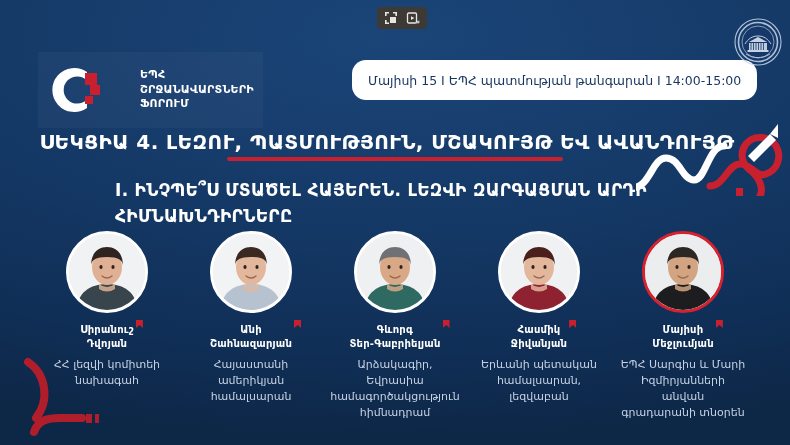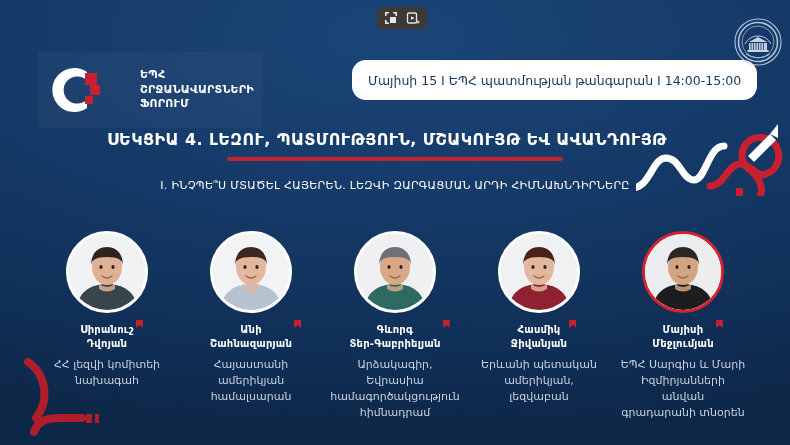--- a/index.html
+++ b/index.html
@@ -80,37 +80,37 @@
     position:absolute; left:-6px; top:348px;
     width:122px; height:100px;
     z-index:10; pointer-events:none;
   }
 
   
   #section-title {
     position:absolute; left:0; right:16px; top:130px;
     text-align:center;
     color:#ffffff;
-    font-size:16px; font-weight:700;
+    font-size:20px; font-weight:700;
     letter-spacing:.4px;
     z-index:25;
   }
   #title-rule {
     position:absolute; left:50%; top:157px;
     transform:translateX(-50%);
     width:336px; height:4px;
     background:#c9202f; border-radius:2px;
     z-index:25;
   }
   #section-subtitle {
     position:absolute; left:50%; top:178px;
     transform:translateX(-50%);
-    width:560px; text-align:center;
+    width:560px; text-align:left;
     color:#ffffff;
-    font-size:11px; font-weight:400;
+    font-size:17px; font-weight:700;
     line-height:1.5; letter-spacing:.3px;
     z-index:25;
   }
 
   
   #speakers {
     position:absolute; left:0; right:0; top:231px;
     display:flex; justify-content:center; align-items:flex-start;
     gap:16px;
     padding:0 28px;
@@ -309,21 +309,21 @@
             <path d="M33 42q5 4 10 0" fill="none" stroke="#9c6a55" stroke-width="1.4" stroke-linecap="round"></path>
             <path d="M30 50q8 6 16 0l0 5q-8 5-16 0z" fill="#e2b79c" opacity=".85"></path>
           </svg>
         </div>
         <div class="name-wrap">
           <div class="sp-name">Հասմիկ
 Ջիվանյան</div>
           <span class="name-dot"></span>
         </div>
         <div class="sp-role">Երևանի պետական
-ամերիկյան, լեզվաբան</div>
+համալսարան, լեզվաբան</div>
       </div>
       <div class="speaker">
         <div class="portrait highlight">
           <svg width="76" height="76" viewBox="0 0 76 76">
             <rect width="76" height="76" fill="#ecedee"></rect>
             <path d="M8 76c0-17 13-26 30-26s30 9 30 26z" fill="#1d1d1f"></path>
             <ellipse cx="38" cy="33" rx="15" ry="18" fill="#d3a481"></ellipse>
             <path d="M22 32c0-13 7-19 16-19s16 6 16 19c0-6-5-9-16-9s-16 3-16 9z" fill="#2c2724"></path>
             <ellipse cx="32" cy="33" rx="1.6" ry="2" fill="#2b2320"></ellipse>
             <ellipse cx="44" cy="33" rx="1.6" ry="2" fill="#2b2320"></ellipse>

